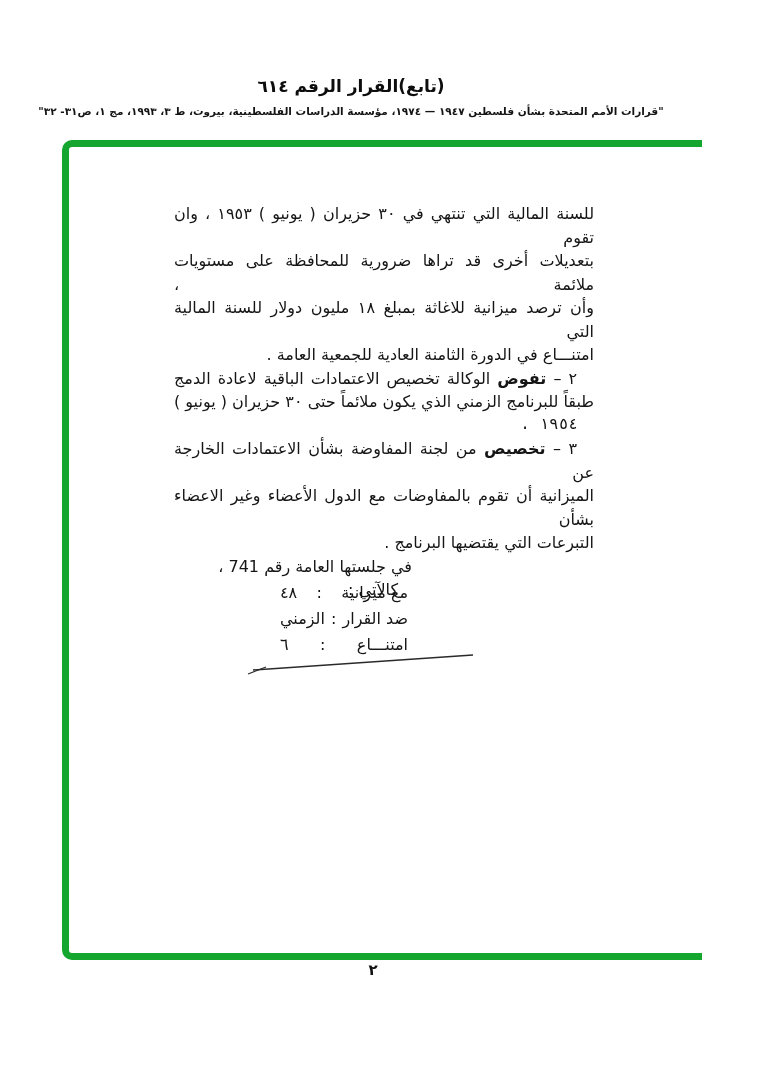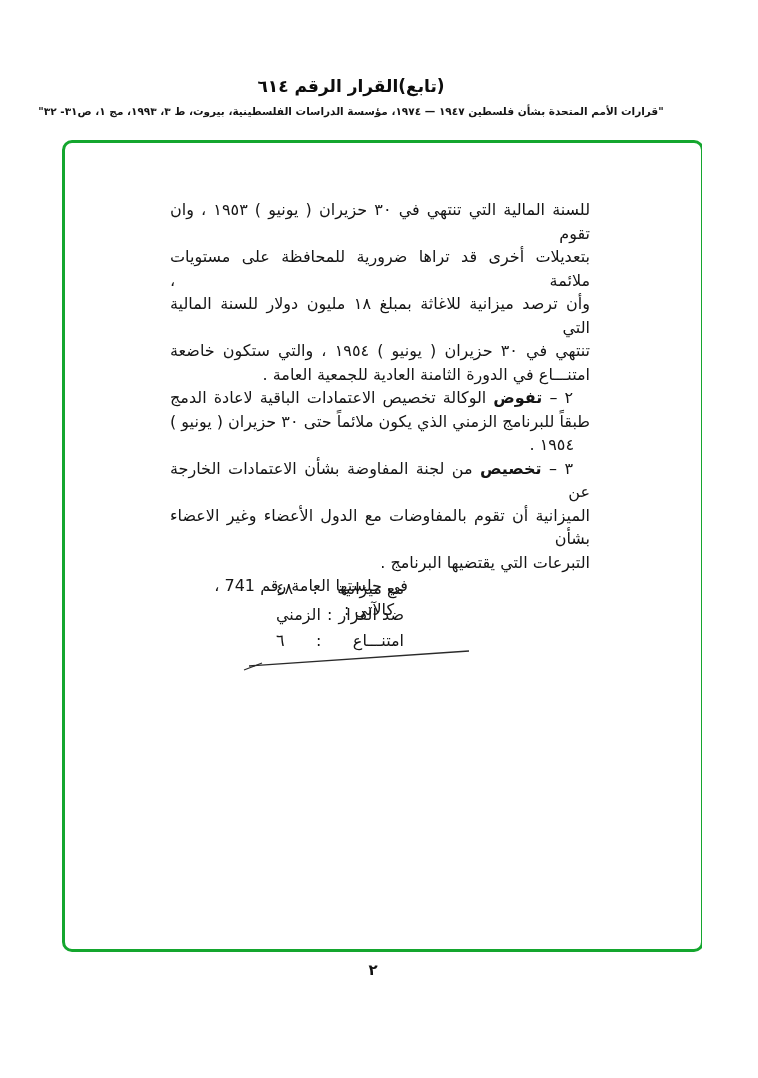--- a/index.html
+++ b/index.html
@@ -12,31 +12,31 @@
     text-align:center; direction:rtl; font-weight:bold; font-size:17px;
     color:#0d0d0d;
   }
   .subtitle {
     position:absolute; top:105px; left:0; width:100%;
     text-align:center; direction:rtl; font-weight:bold; font-size:10.5px;
     color:#141414; white-space:nowrap;
   }
   .frame {
     position:absolute; left:62px; top:140px; width:636px; height:806px;
-    border:3px solid #ec4899; border-radius:10px; background:#ffffff;
+    border:7px solid #ec4899; border-radius:10px; background:#ffffff;
   }
   .text-col {
     position:absolute; left:105px; top:55px; width:420px;
     direction:rtl; font-size:16px; line-height:23.5px; color:#151515;
   }
   .ln { direction:rtl; }
   .ln-j  { text-align:justify; text-align-last:justify; }
   .ln-ind{ text-indent:17px; }
   .ln-r  { text-align:right; }
-  .ln-ri { text-align:right; padding-left:0; padding-right:16px; }
+  .ln-ri { text-align:right; padding-left:0; padding-right:16px;font-family:Liberation Mono, monospace; }
   .ln-close  { text-align:right; padding-right:182px; white-space:nowrap; }
   .ln-close2 { text-align:right; padding-right:196px; white-space:nowrap; }
   .votes {
     position:absolute; left:211px; top:433px; width:128px;
     direction:rtl; font-size:16px; color:#151515;
   }
   .vrow {
     display:flex; justify-content:space-between; align-items:baseline;
     direction:rtl; line-height:26px;
   }
@@ -56,21 +56,20 @@
   <div class="title">(تابع)القرار الرقم ٦١٤</div>
 
   <div class="subtitle">"قرارات الأمم المتحدة بشأن فلسطين ١٩٤٧ — ١٩٧٤، مؤسسة الدراسات الفلسطينية، بيروت، ط ٣، ١٩٩٣، مج ١، ص٣١- ٣٢"</div>
 
   <div class="frame" style="border-color: rgb(20, 166, 46);">
 
     <div class="text-col">
         <div class="ln ln-j"><span>للسنة المالية التي تنتهي في ٣٠ حزيران ( يونيو ) ١٩٥٣ ، وان تقوم</span></div>
         <div class="ln ln-j"><span>بتعديلات أخرى قد تراها ضرورية للمحافظة على مستويات ملائمة ،</span></div>
         <div class="ln ln-j"><span>وأن ترصد ميزانية للاغاثة بمبلغ ١٨ مليون دولار للسنة المالية التي</span></div>
-        <div class="ln ln-j"><span>تنتهي في ٣٠ حزيران ( يونيو ) ١٩٥٤ ، والتي ستكون خاضعة</span></div>
         <div class="ln ln-r"><span>امتنـــاع في الدورة الثامنة العادية للجمعية العامة .</span></div>
         <div class="ln ln-j ln-ind"><span>٢ – </span><span style="font-weight: bold;">تفوض</span><span> الوكالة تخصيص الاعتمادات الباقية لاعادة الدمج</span></div>
         <div class="ln ln-j"><span>طبقاً للبرنامج الزمني الذي يكون ملائماً حتى ٣٠ حزيران ( يونيو )</span></div>
         <div class="ln ln-ri"><span>١٩٥٤ .</span></div>
         <div class="ln ln-j ln-ind"><span>٣ – </span><span style="font-weight: bold;">تخصيص</span><span> من لجنة المفاوضة بشأن الاعتمادات الخارجة عن</span></div>
         <div class="ln ln-j"><span>الميزانية أن تقوم بالمفاوضات مع الدول الأعضاء وغير الاعضاء بشأن</span></div>
         <div class="ln ln-r"><span>التبرعات التي يقتضيها البرنامج .</span></div>
         <div class="ln ln-close"><span>في جلستها العامة رقم 741 ،</span></div>
         <div class="ln ln-close2"><span>كالآتي :</span></div>
       </div>

